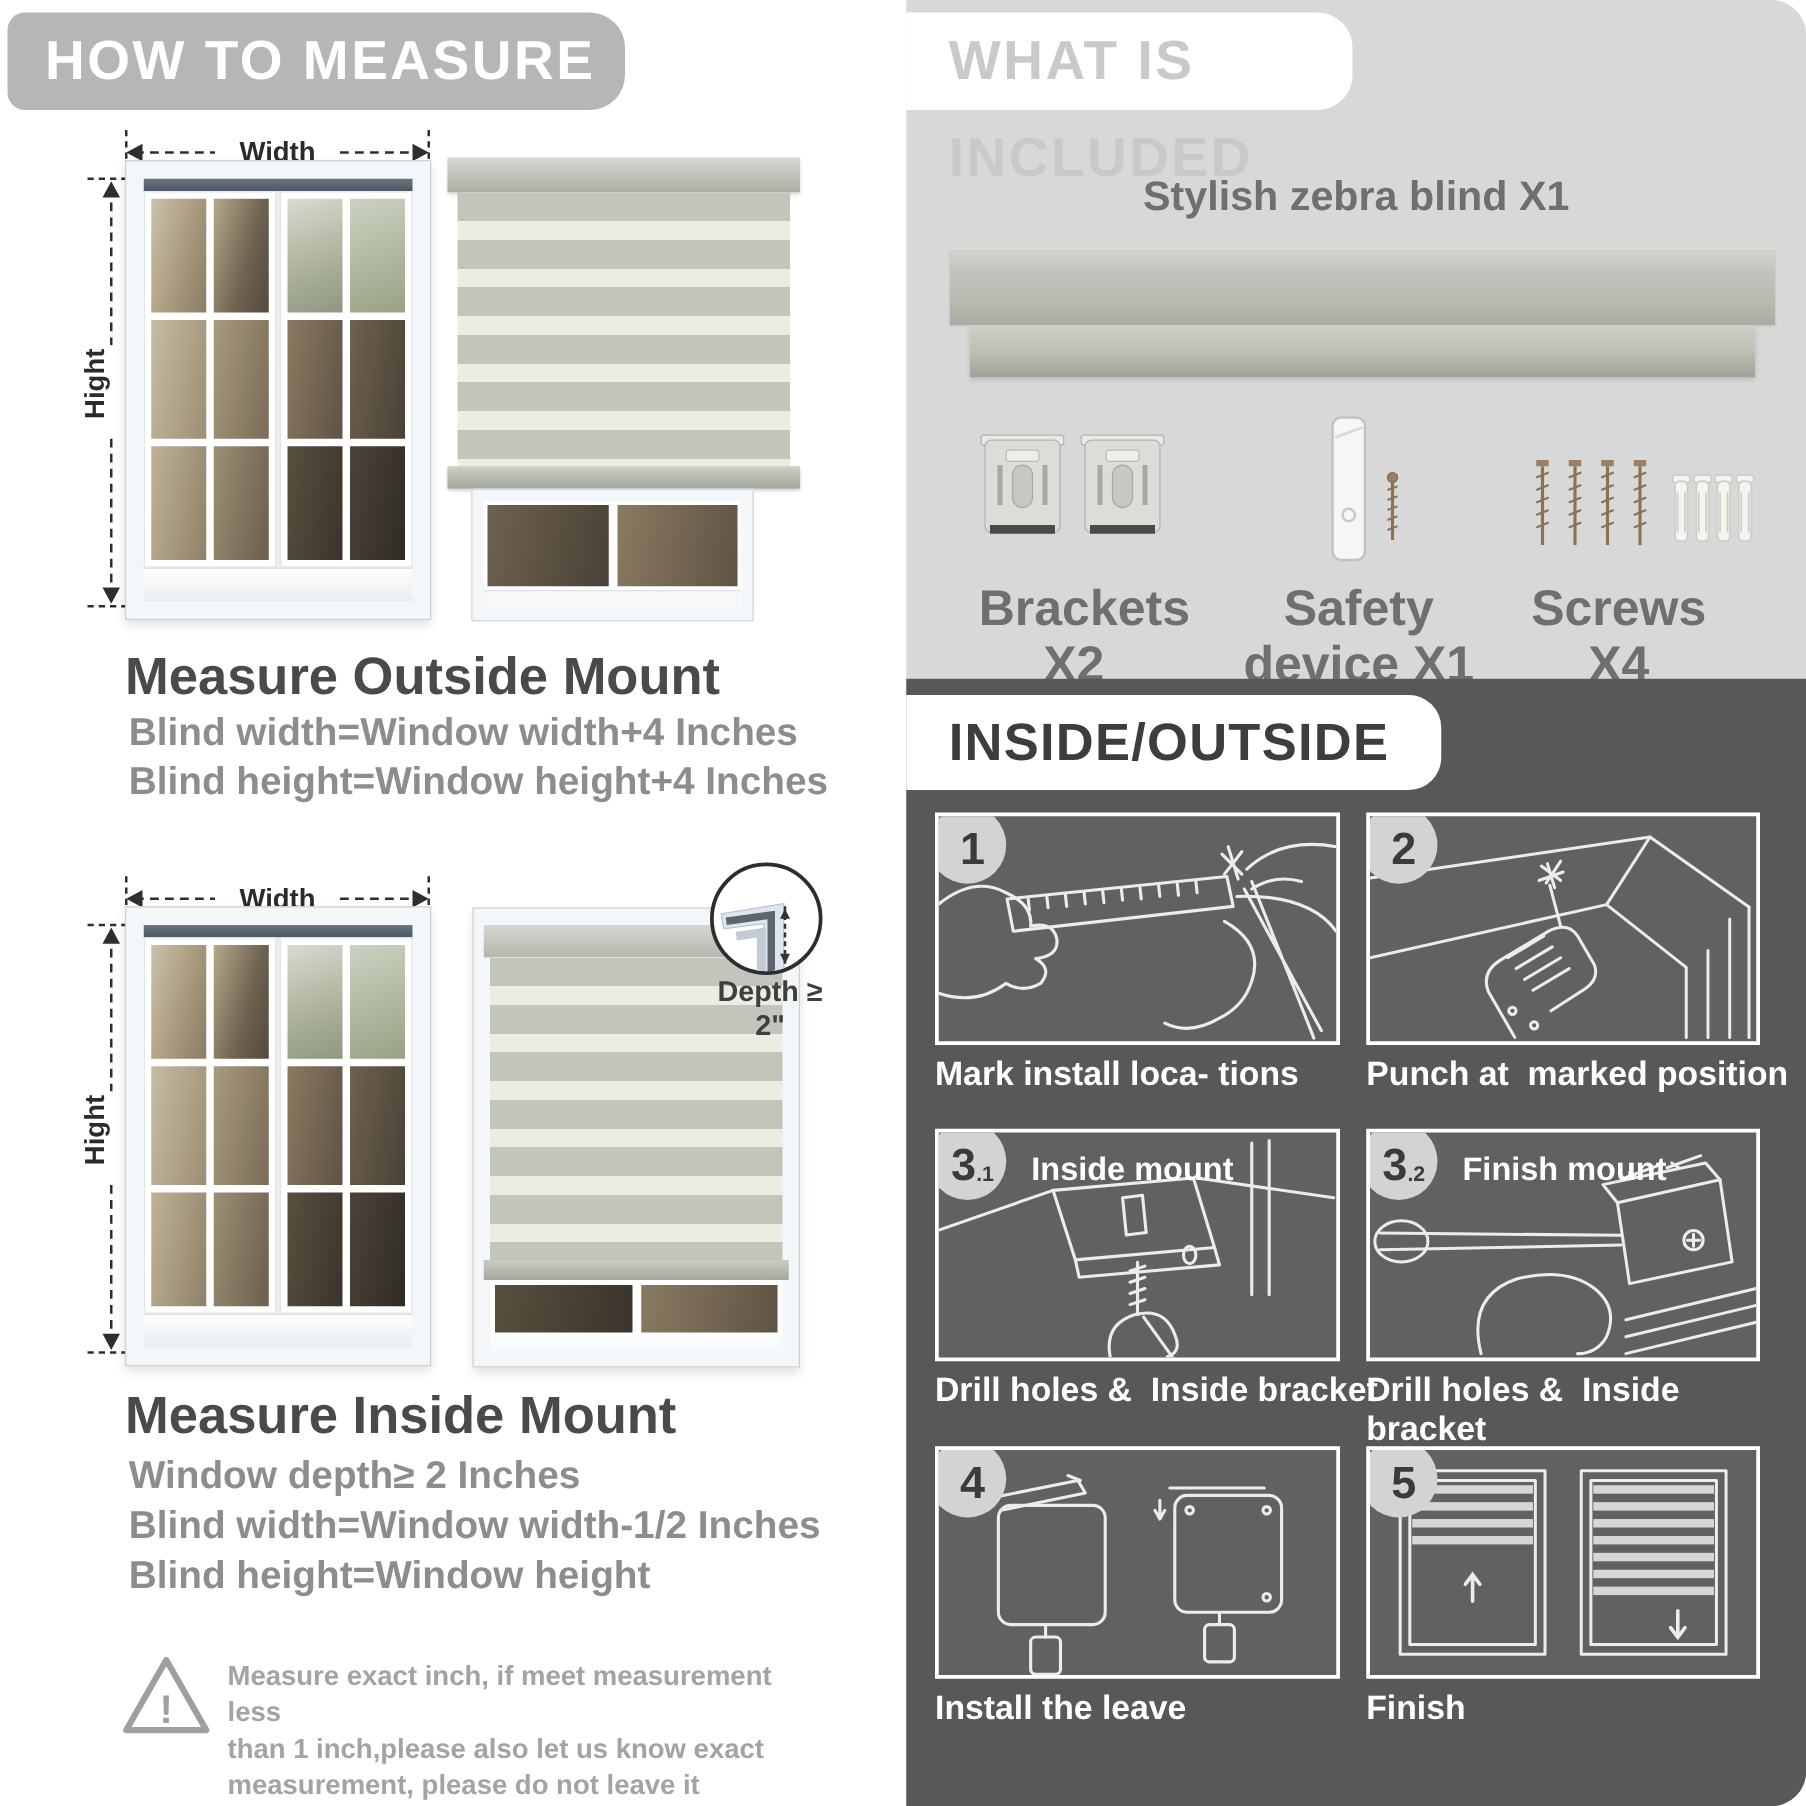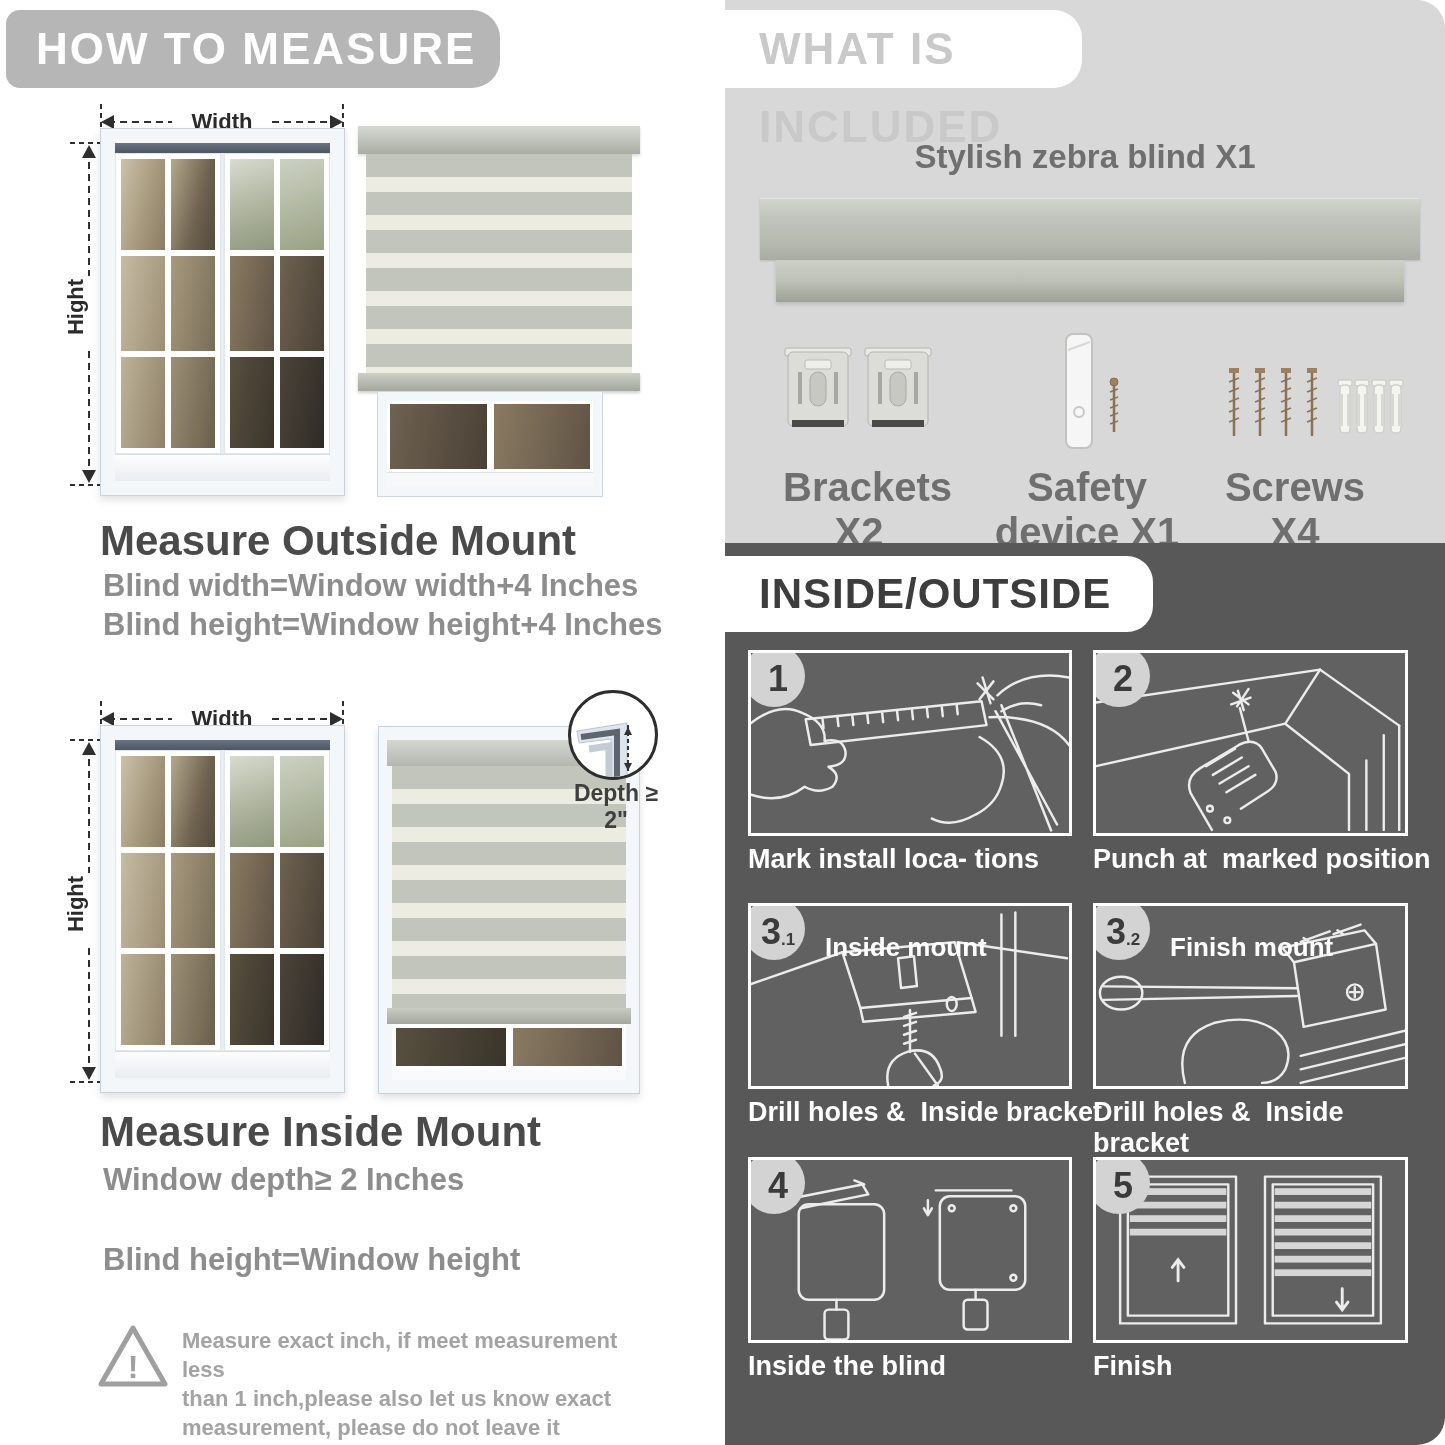--- a/index.html
+++ b/index.html
@@ -79,21 +79,21 @@
   
   .panel-mount{left:725px;top:543px;width:720px;height:902px;background:#585858;}
   .hdr-mount{left:725px;top:556px;width:428px;height:76px;background:#ffffff;
              border-radius:0 26px 26px 0;color:#3d3d3d;font-weight:bold;font-size:42px;
              line-height:76px;padding-left:34px;box-sizing:border-box;letter-spacing:1px;}
   .stepbox{border:3px solid #ffffff;background:#616161;overflow:hidden;box-sizing:border-box;}
   .badge{position:absolute;left:-8px;top:-8px;width:62px;height:62px;border-radius:50%;
          background:#d3d3d3;color:#3b3b3b;display:flex;align-items:center;justify-content:center;
          font-weight:bold;font-size:36px;padding:6px 0 0 8px;box-sizing:border-box;}
   .badge .bs{font-size:17px;margin-top:16px;}
-  .steptitle{position:absolute;left:74px;top:14px;color:#fff;font-weight:bold;font-size:26px;margin-top:12px;}
+  .steptitle{position:absolute;left:74px;top:14px;color:#fff;font-weight:bold;font-size:26px;}
   .cap{color:#ffffff;font-weight:bold;font-size:27px;white-space:pre-wrap;}
   .art{position:absolute;left:0;top:0;width:100%;height:100%;}
 </style>
 </head>
 <body>
 
 <div id="canvas">
 
   <div class="abs hdr-left">HOW TO MEASURE</div>
 
@@ -224,20 +224,21 @@
       <path d="M18 56 L38 53 L38 84" stroke="#c3ccd4" stroke-width="7" fill="none"></path>
       <line x1="57" y1="32" x2="57" y2="80" stroke="#333" stroke-width="2" stroke-dasharray="4 3"></line>
       <polygon points="57,34 53,42 61,42" fill="#333"></polygon>
       <polygon points="57,78 53,70 61,70" fill="#333"></polygon>
     </svg>
   </div>
   <div class="abs depth-label" style="left:560px;top:780px;width:112px;">Depth ≥ 2"</div>
 
   <div class="abs sec-title" style="left:100px;top:1108px;">Measure Inside Mount</div>
   <div class="abs formula" style="left:103px;top:1162px;">Window depth≥ 2 Inches</div>
+  <div class="abs formula" style="left:103px;top:1202px;">Blind width=Window width-1/2 Inches</div>
   <div class="abs formula" style="left:103px;top:1242px;">Blind height=Window height</div>
 
   <svg class="abs" style="left:95px;top:1320px;" width="76" height="74">
     <polygon points="38,8 70,64 6,64" fill="none" stroke="#9f9f9f" stroke-width="5" stroke-linejoin="round"></polygon>
     <text x="38" y="58" text-anchor="middle" font-size="32" font-weight="bold" fill="#9f9f9f">!</text>
   </svg>
   <div class="abs warn-text" style="left:182px;top:1326px;width:470px;">
     <div>Measure exact inch, if meet measurement less</div>
     <div>than 1 inch,please also let us know exact</div>
     <div>measurement, please do not leave it</div>
@@ -439,21 +440,21 @@
         <path d="M178 40 l0 14 M174 48 l4 7 l4 -7"></path>
         <path d="M226 130 l0 10"></path>
         <rect x="214" y="140" width="24" height="30" rx="4"></rect>
       </g>
     </svg>
     <div class="badge">
       <span class="bn">4</span>
         <span class="bs"></span>
     </div>
   </div>
-  <div class="abs cap" style="left:748px;top:1351px;">Inside the blind</div>
+  <div class="abs cap" style="left:748px;top:1351px;">Install the leave</div>
 
   <div class="abs stepbox" style="left:1093px;top:1157px;width:315px;height:186px;">
     <svg class="art" viewBox="0 0 320 180">
       <g stroke="#ececec" stroke-width="2.5" fill="none" stroke-linecap="round" stroke-linejoin="round">
         <rect x="25" y="14" width="120" height="152"></rect>
         <rect x="33" y="22" width="104" height="136"></rect>
         <rect x="175" y="14" width="120" height="152"></rect>
         <rect x="183" y="22" width="104" height="136"></rect>
       </g>
       <g fill="#d6d6d6" stroke="none">

